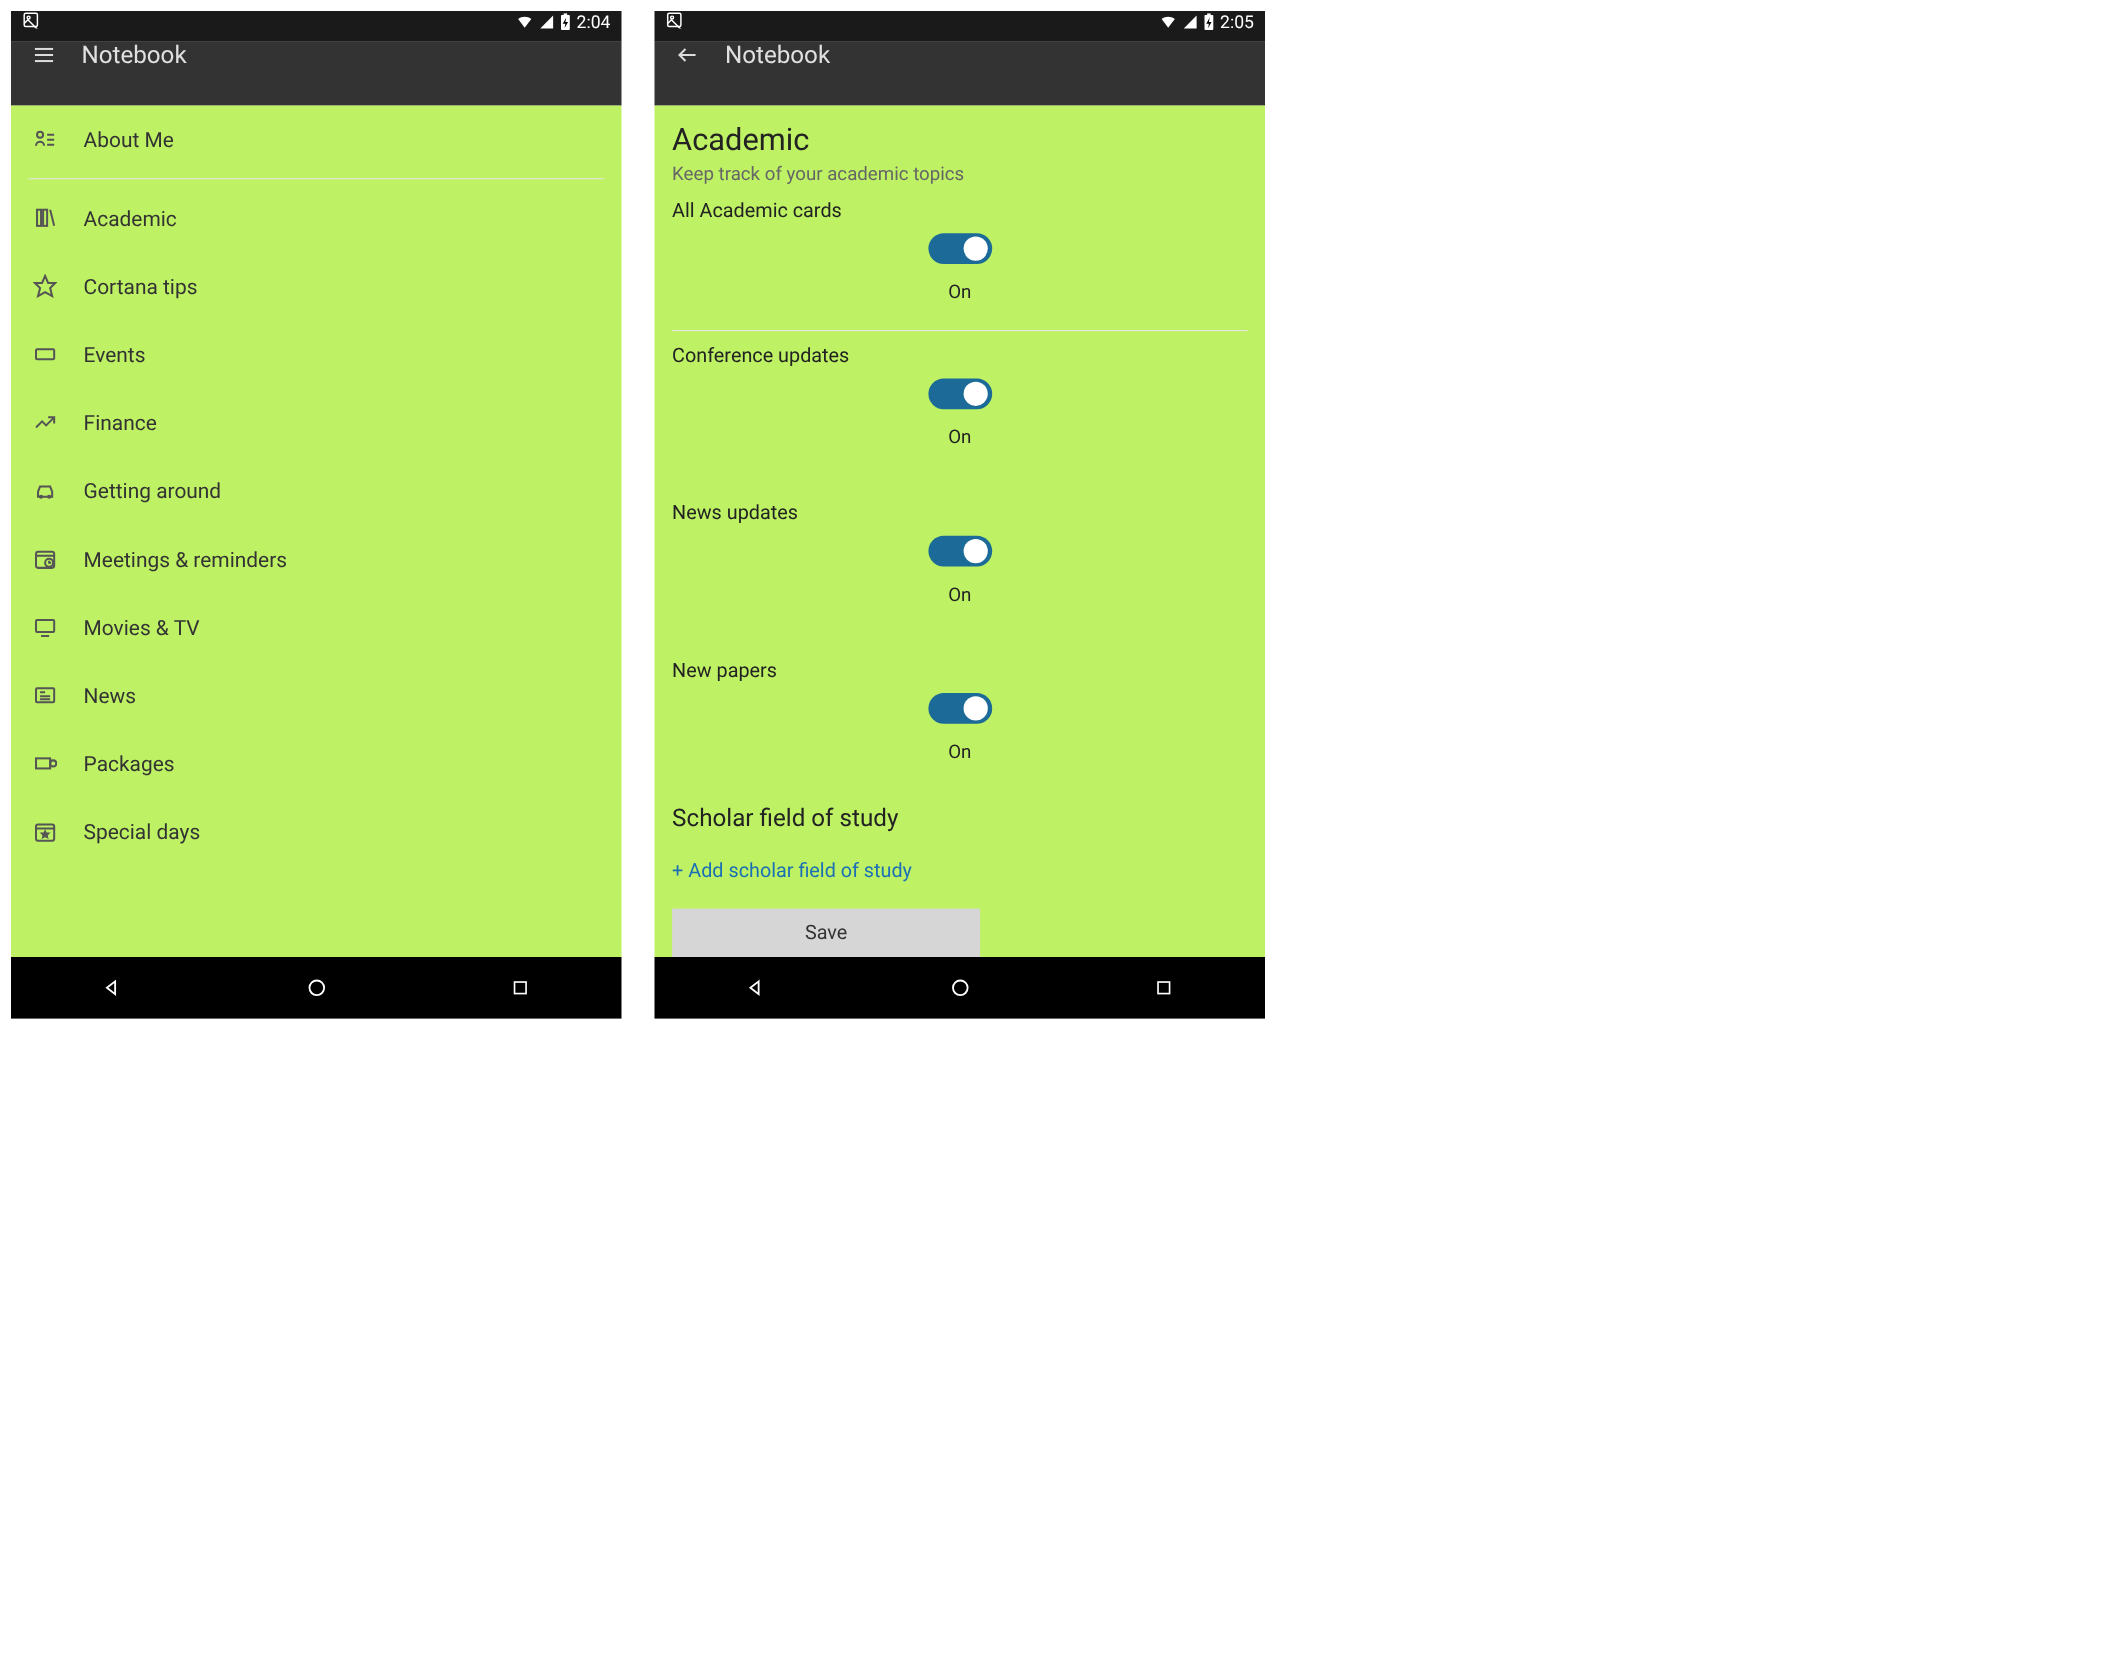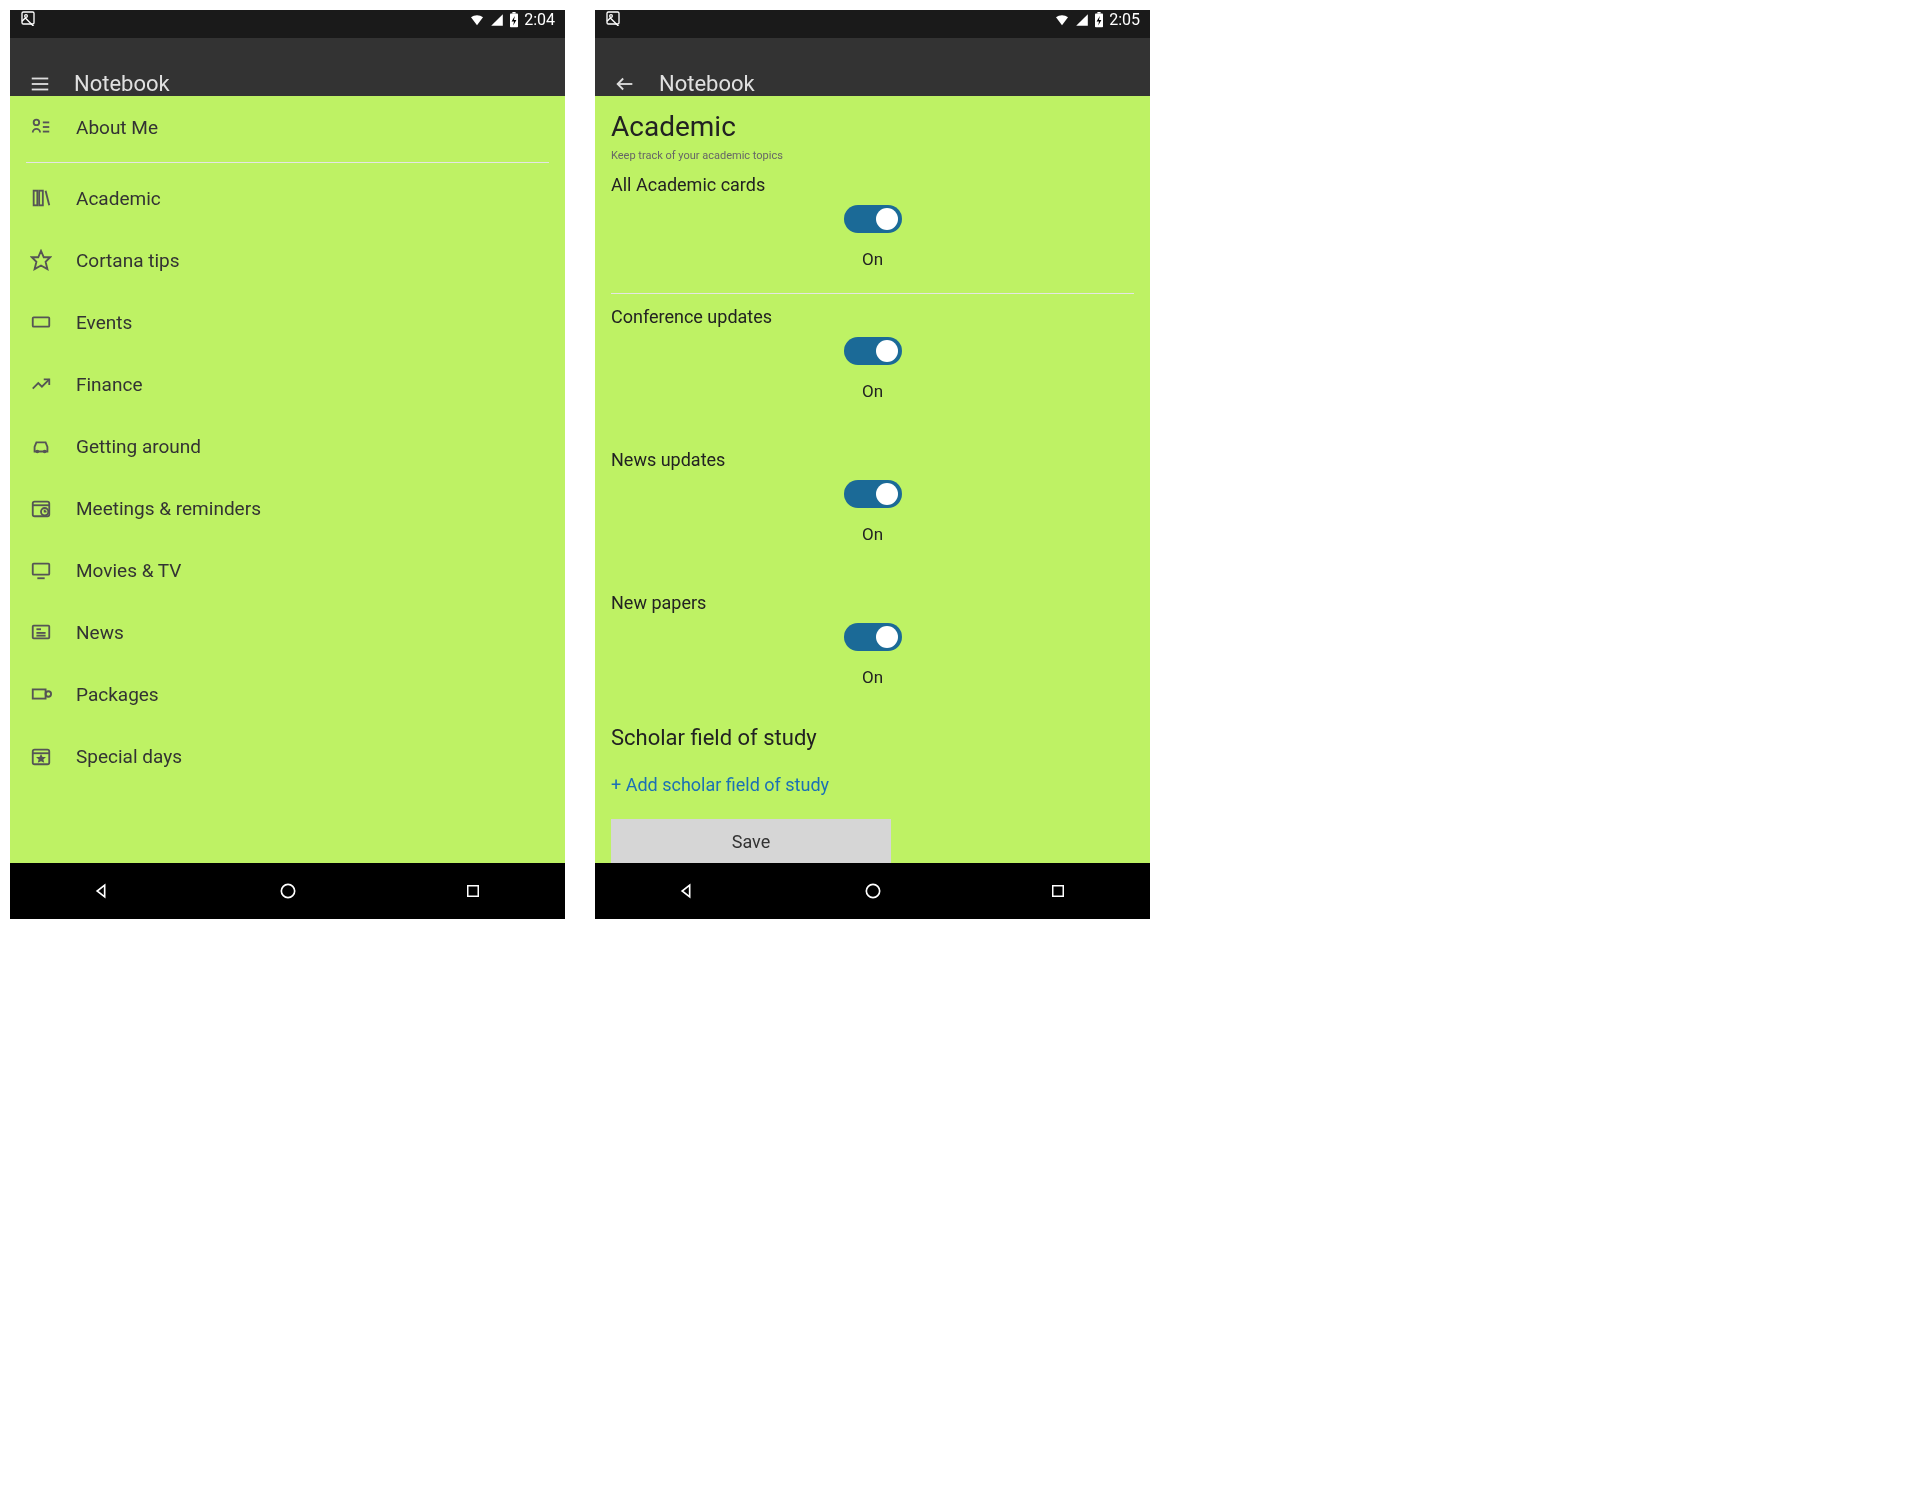--- a/index.html
+++ b/index.html
@@ -27,21 +27,21 @@
     padding: 0 10px;
     font-size: 16px;
   }
   .statusbar .left { display:flex; align-items:center; gap:6px; }
   .statusbar .right { display:flex; align-items:center; gap:5px; }
   .appbar {
     background: #333333;
     color: #e0e0e0;
     height: 58px;
     display: flex;
-    align-items: flex-end;
+    align-items: flex-start;
     padding: 0 18px;
     font-size: 22px;
     gap: 22px;
   }
   .hamburger, .back-arrow {
     width: 24px; height: 24px;
     display:flex; align-items:center; justify-content:center;
     color:#e0e0e0;
   }
   .content {
@@ -68,21 +68,21 @@
     background: #e5e5e5;
     margin: 4px 0 4px 0;
   }
   
   .section-title {
     font-size: 28px;
     color: #222;
     padding-top: 14px;
   }
   .section-sub {
-    font-size: 11px;
+    font-size: 17px;
     color: #666;
     margin-top: 6px;
   }
   .setting-label {
     font-size: 18px;
     color: #222;
     margin-top: 12px;
   }
   .toggle-row {
     display:flex;

